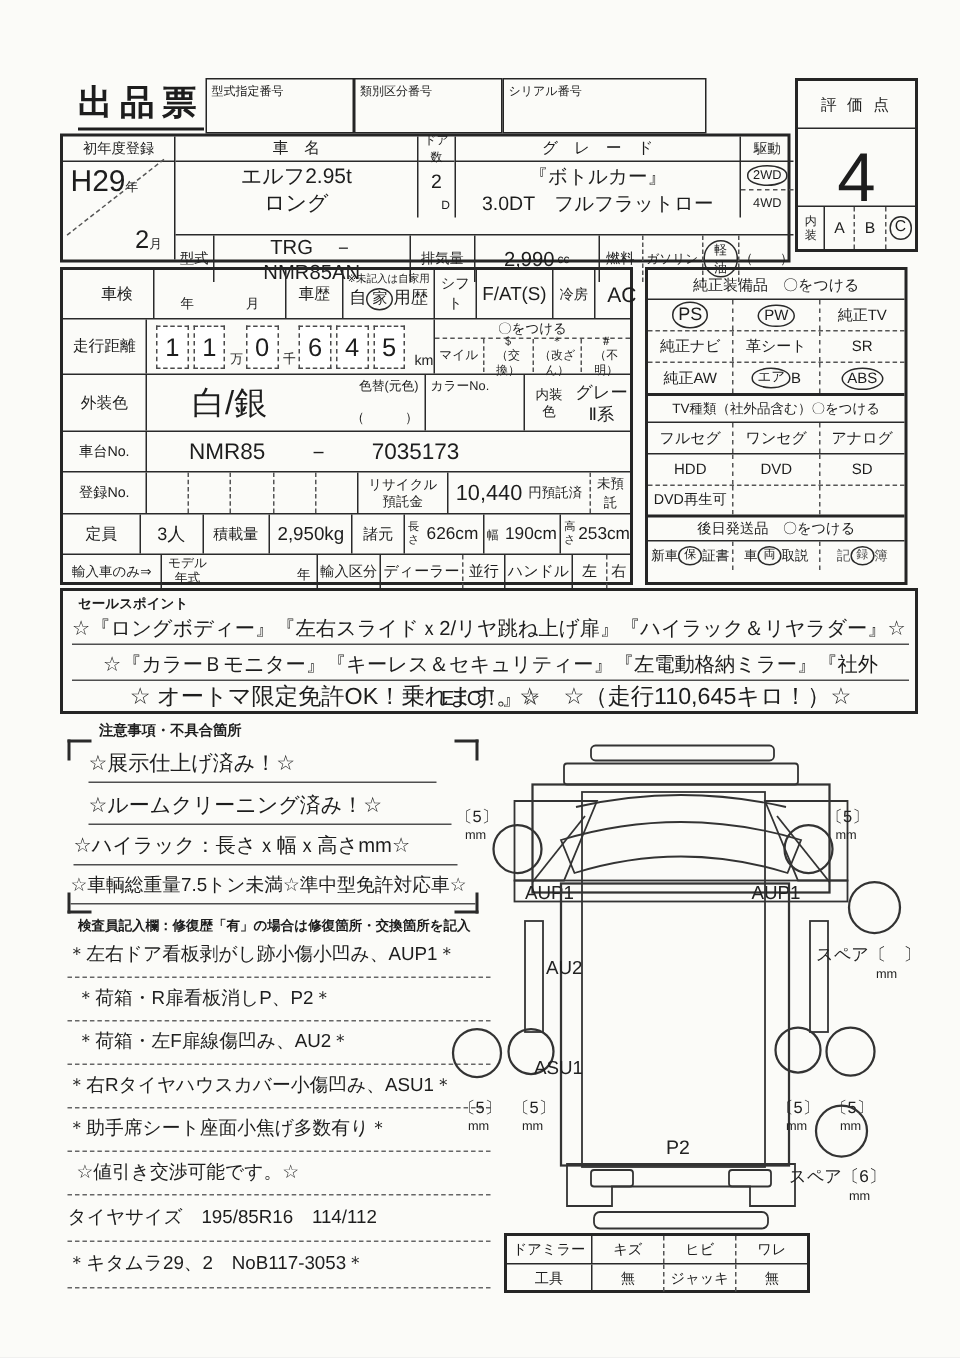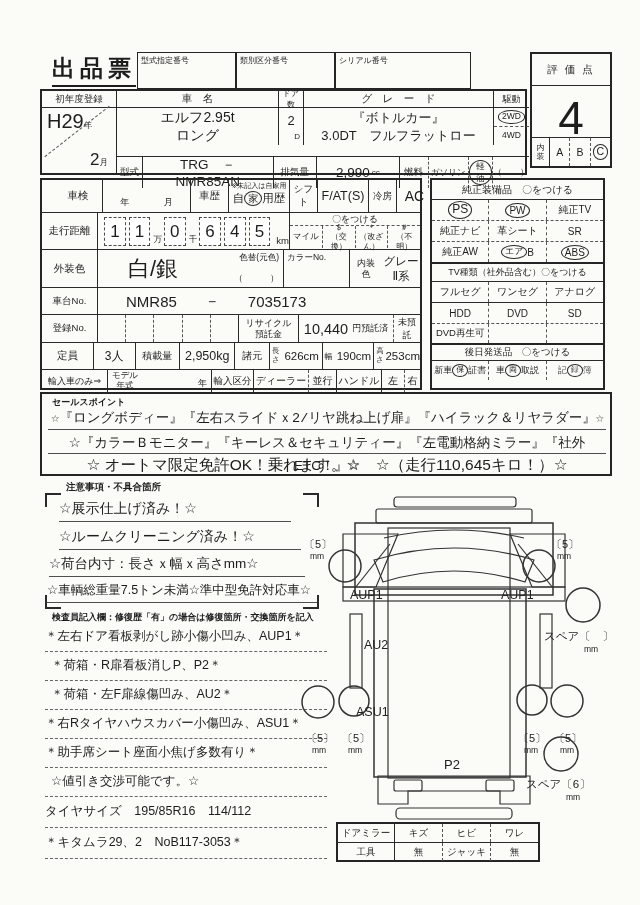--- a/index.html
+++ b/index.html
@@ -301,34 +301,34 @@
       <div class="cell ld" style="flex:1;font-size:9px;color:#555;">
           <span>記</span>
           <span class="crc" style="font-size:8px;">録</span>
           <span>簿</span>
         </div>
     </div>
   </div>
 
   <div class="abs" style="left:40px;top:392px;width:572px;height:84px;border:2.5px solid #252525;">
     <div class="abs" style="left:10px;top:2px;font-size:9px;font-weight:bold;">セールスポイント</div>
-    <div class="abs uline" style="left:6px;top:13px;width:558px;height:23px;text-align:right;font-size:13.5px;line-height:23px;padding-right:2px;font-family:Liberation Mono, monospace;">☆『ロングボディー』『左右スライドｘ2/リヤ跳ね上げ扉』『ハイラック＆リヤラダー』☆</div>
+    <div class="abs uline" style="left:6px;top:13px;width:558px;height:23px;text-align:left;font-size:13.5px;line-height:23px;padding-right:2px;">☆『ロングボディー』『左右スライドｘ2/リヤ跳ね上げ扉』『ハイラック＆リヤラダー』☆</div>
     <div class="abs uline" style="left:6px;top:37px;width:558px;height:23px;text-align:center;font-size:13.5px;line-height:23px;">☆『カラーＢモニター』『キーレス＆セキュリティー』『左電動格納ミラー』『社外ETC！』☆</div>
     <div class="abs" style="left:6px;top:61px;width:558px;height:20px;text-align:center;font-size:15.5px;line-height:20px;">☆ オートマ限定免許OK！乗れます。☆　☆（走行110,645キロ！）☆</div>
   </div>
 
   <div class="abs" style="left:66px;top:481px;font-size:9.5px;font-weight:bold;">注意事項・不具合箇所</div>
   <div class="abs" style="left:45px;top:493px;width:274px;height:116px;">
     <div class="corner" style="left:0;top:0;border-left-width:2px;border-top-width:2px;"></div>
     <div class="corner" style="right:0;top:0;border-right-width:2px;border-top-width:2px;"></div>
     <div class="corner" style="left:0;bottom:0;border-left-width:2px;border-bottom-width:2px;"></div>
     <div class="corner" style="right:0;bottom:0;border-right-width:2px;border-bottom-width:2px;"></div>
     <div class="abs uline" style="left:14px;top:7px;width:232px;font-size:14px;padding-bottom:3px;">☆展示仕上げ済み！☆</div>
     <div class="abs uline" style="left:14px;top:35px;width:242px;font-size:14px;padding-bottom:3px;">☆ルームクリーニング済み！☆</div>
-    <div class="abs uline" style="left:4px;top:62px;width:256px;font-size:13.5px;padding-bottom:3px;">☆荷台内寸：長さｘ幅ｘ高さmm☆</div>
+    <div class="abs uline" style="left:4px;top:62px;width:256px;font-size:13.5px;padding-bottom:3px;">☆ハイラック：長さｘ幅ｘ高さmm☆</div>
     <div class="abs uline" style="left:2px;top:89px;width:270px;font-size:12.5px;padding-bottom:3px;">☆車輌総重量7.5トン未満☆準中型免許対応車☆</div>
   </div>
 
   <div class="abs" style="left:52px;top:611px;font-size:9px;font-weight:bold;">検査員記入欄：修復歴「有」の場合は修復箇所・交換箇所を記入</div>
   <div class="abs" style="left:45px;top:624px;width:282px;">
     <div class="dline" style="height:23px;font-size:12.5px;padding-top:4px;">＊左右ドア看板剥がし跡小傷小凹み、AUP1＊</div>
     <div class="dline" style="height:23px;font-size:12.5px;padding-top:5px;padding-left:6px;">＊荷箱・R扉看板消しP、P2＊</div>
     <div class="dline" style="height:23px;font-size:12.5px;padding-top:5px;padding-left:6px;">＊荷箱・左F扉線傷凹み、AU2＊</div>
     <div class="dline" style="height:23px;font-size:12.5px;padding-top:5px;">＊右Rタイヤハウスカバー小傷凹み、ASU1＊</div>
     <div class="dline" style="height:23px;font-size:12.5px;padding-top:5px;">＊助手席シート座面小焦げ多数有り＊</div>

